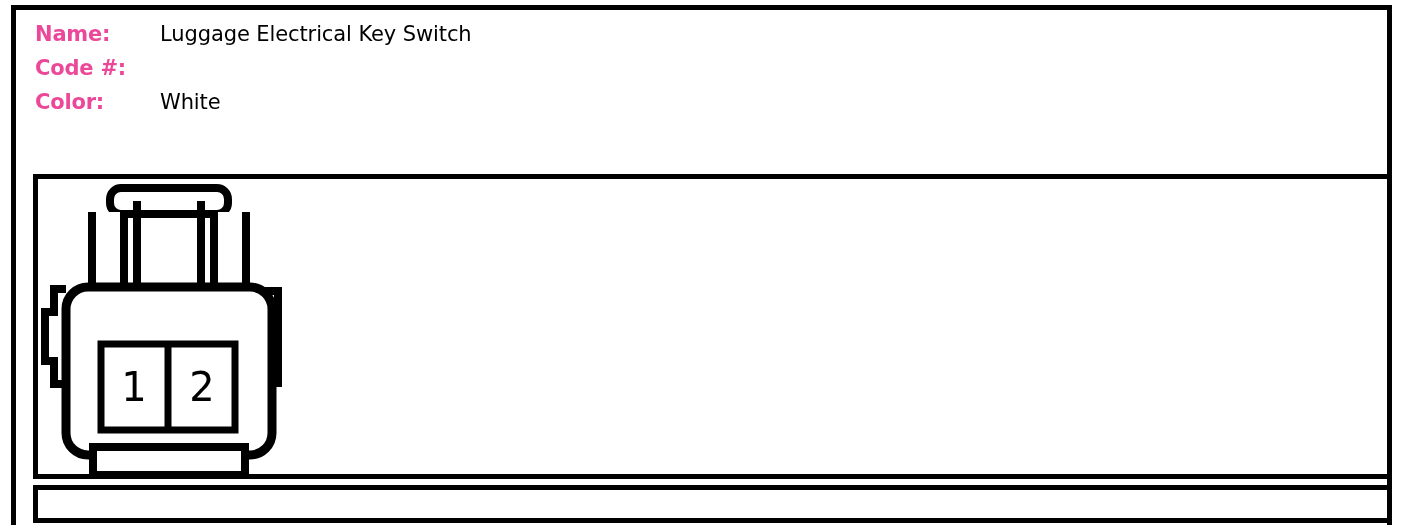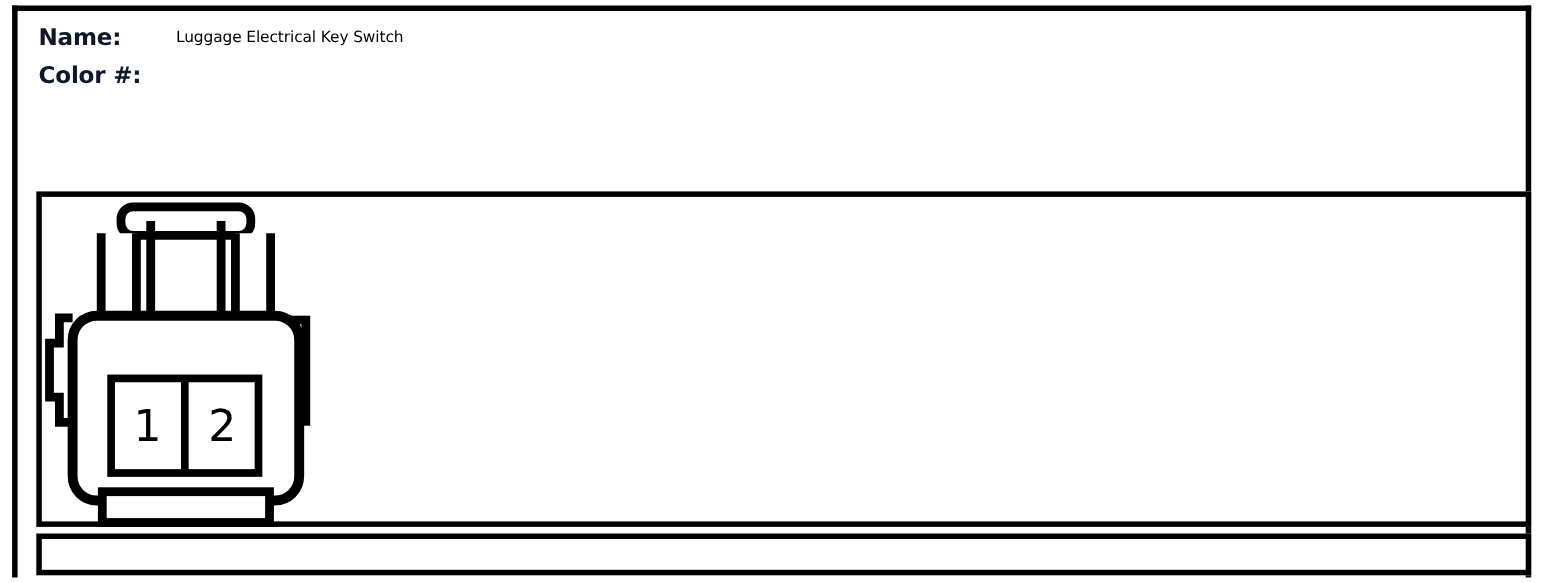--- a/index.html
+++ b/index.html
@@ -43,28 +43,28 @@
     height: 34px;
     line-height: 34px;
     white-space: nowrap;
   }
   .info-label {
     position: absolute;
     left: 0;
     top: 0;
     font-size: 21px;
     font-weight: bold;
-    color: #0f172a;
+    color: #ec4899;
     letter-spacing: -0.2px;
   }
   .info-value {
     position: absolute;
     left: 125px;
     top: 0;
-    font-size: 14px;
+    font-size: 21px;
     font-weight: normal;
     color: #000000;
     letter-spacing: -0.1px;
   }
 
   
   .diagram-panel {
     position: absolute;
     left: 33px;
     top: 174px;
@@ -108,23 +108,27 @@
 
   <div class="info-block">
 
     <div class="info-row">
       <span class="info-label">Name:</span>
       <span class="info-value">Luggage Electrical Key Switch</span>
     </div>
 
 
     <div class="info-row">
-      <span class="info-label">Color #:</span>
+      <span class="info-label">Code #:</span>
     </div>
 
+    <div class="info-row">
+      <span class="info-label">Color:</span>
+      <span class="info-value">White</span>
+    </div>
 
   </div>
 
   <div class="diagram-panel">
 
     <div class="connector-wrap">
       <svg class="connector-svg" width="290" height="300" viewBox="0 0 290 300">
 
         <rect x="72" y="9" width="118" height="26" rx="11" ry="11" fill="#ffffff" stroke="#000000" stroke-width="8"></rect>
 

